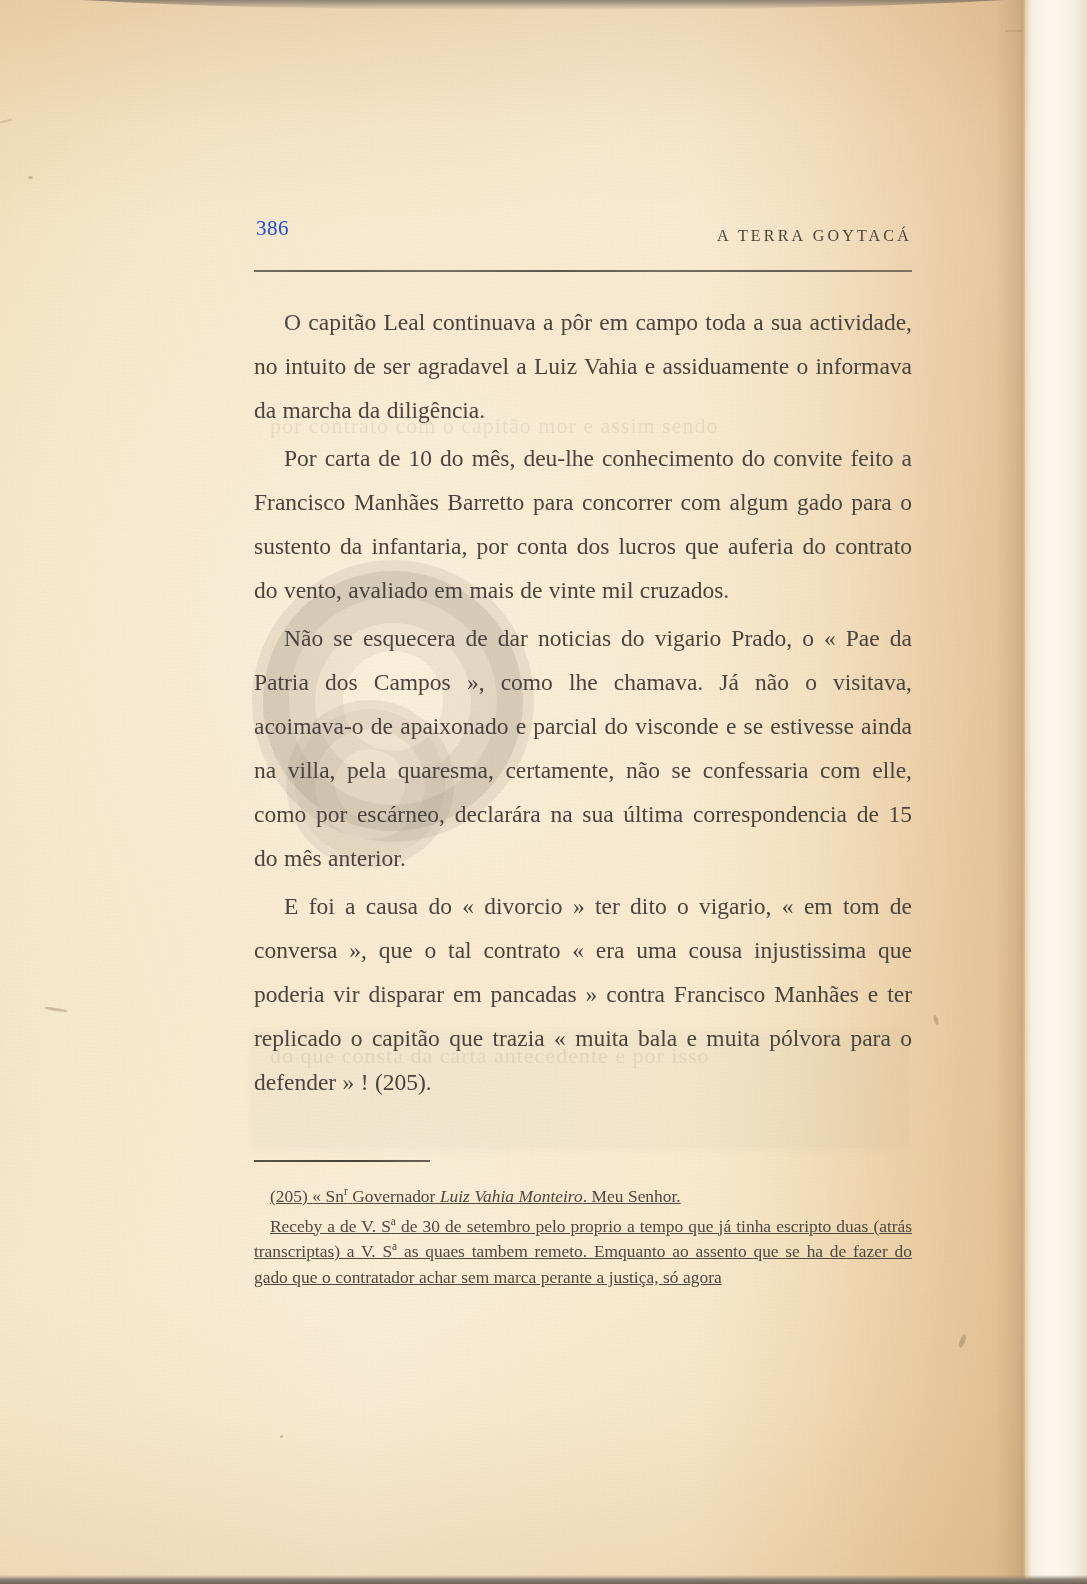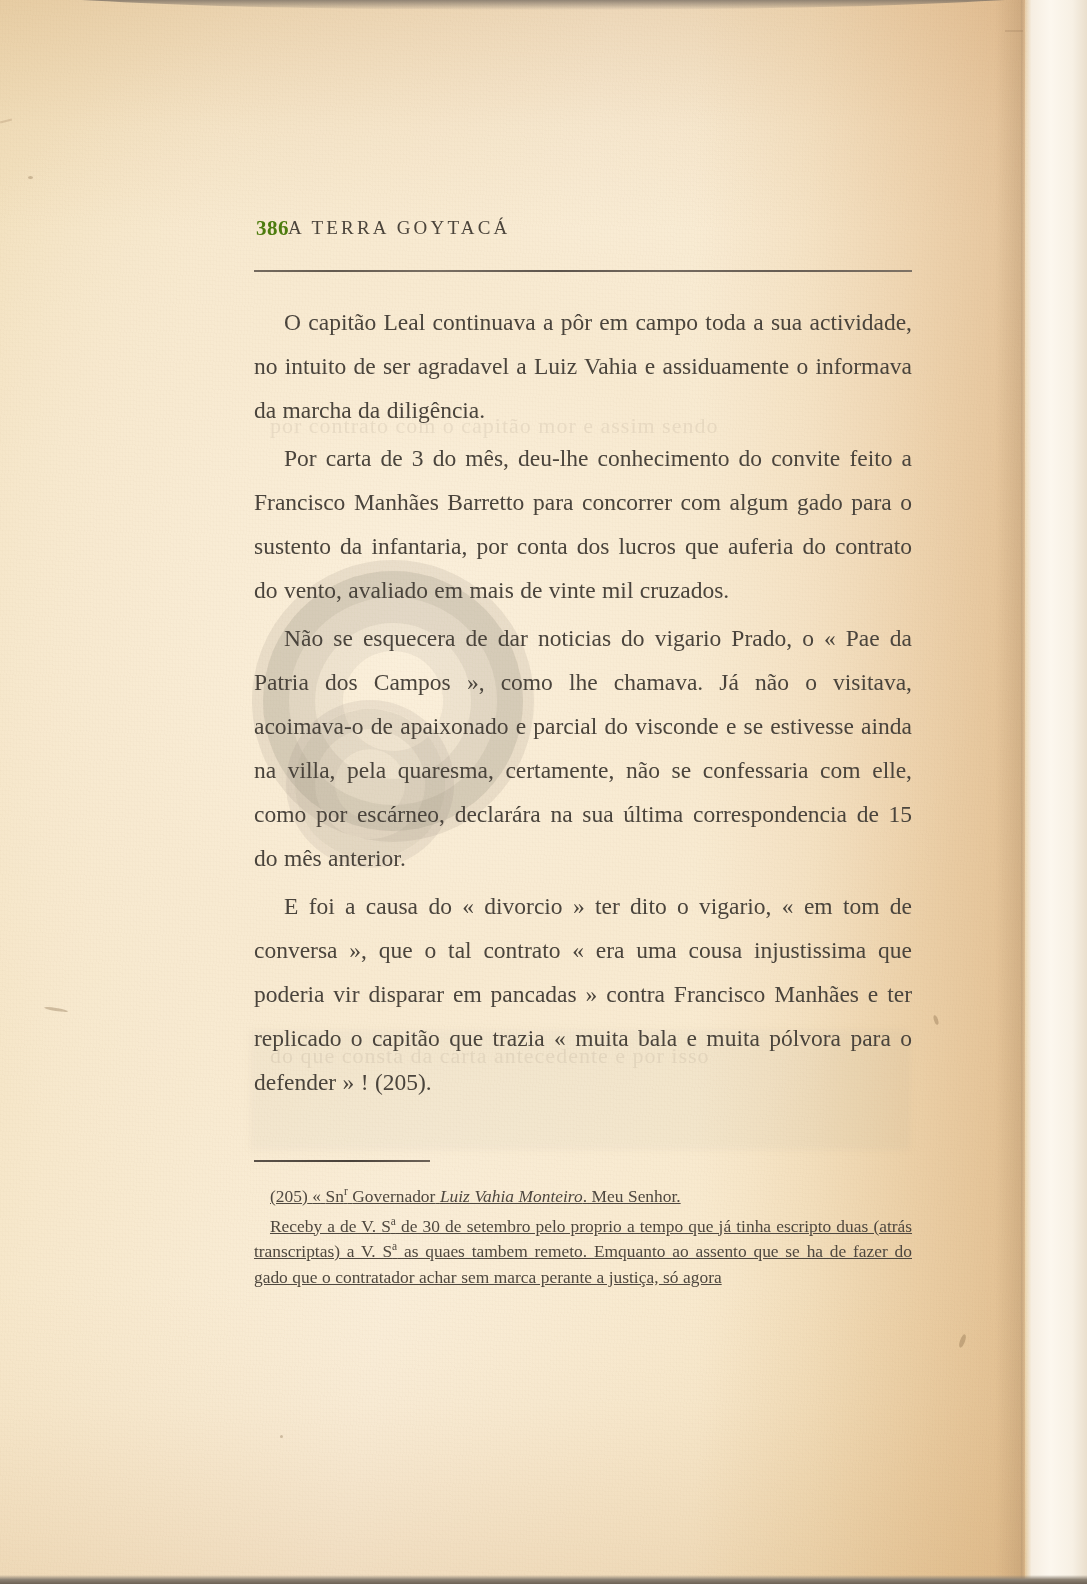--- a/index.html
+++ b/index.html
@@ -170,30 +170,29 @@
   .running-head {
     position: relative;
     height: 46px;
     margin-top: 216px;
   }
   .folio {
     position: absolute;
     left: 2px;
     top: 0;
     font-size: 21px;
-    color: #4d7c0f;
+    color: #1d4ed8;
     letter-spacing: 0.5px;
-    font-weight: bold;
   }
   .book-title {
     position: absolute;
     left: 0; right: 0;
-    top: 1px;
-    text-align: left;
-    font-size: 19px;
+    top: 11px;
+    text-align: right;
+    font-size: 16px;
     color: #4b443b;
     letter-spacing: 3.2px;
     padding-left: 34px;
   }
   .head-rule {
     position: relative;
     height: 2px;
     margin-top: 8px;
     background: linear-gradient(90deg,
       #6a6055 0%, #574e44 12%, #6f655a 28%, #4f4740 46%,
@@ -297,21 +296,21 @@
   <div class="content">
 
     <div class="running-head">
       <div class="folio">386</div>
       <div class="book-title">A TERRA GOYTACÁ</div>
     </div>
     <div class="head-rule"></div>
 
     <div class="body-text">
       <p class="para">O capitão Leal continuava a pôr em campo toda a sua actividade, no intuito de ser agradavel a Luiz Vahia e assiduamente o informava da marcha da diligência.</p>
-      <p class="para">Por carta de 3 do mês, deu-lhe conhecimento do convite feito a Francisco Manhães Barretto para concorrer com algum gado para o sustento da infantaria, por conta dos lucros que auferia do contrato do vento, avaliado em mais de vinte mil cruzados.</p>
+      <p class="para">Por carta de 10 do mês, deu-lhe conhecimento do convite feito a Francisco Manhães Barretto para concorrer com algum gado para o sustento da infantaria, por conta dos lucros que auferia do contrato do vento, avaliado em mais de vinte mil cruzados.</p>
       <p class="para">Não se esquecera de dar noticias do vigario Prado, o « Pae da Patria dos Campos », como lhe chamava. Já não o visitava, acoimava-o de apaixonado e parcial do visconde e se estivesse ainda na villa, pela quaresma, certamente, não se confessaria com elle, como por escárneo, declarára na sua última correspondencia de 15 do mês anterior.</p>
       <p class="para">E foi a causa do « divorcio » ter dito o vigario, « em tom de conversa », que o tal contrato « era uma cousa injustissima que poderia vir disparar em pancadas » contra Francisco Manhães e ter replicado o capitão que trazia « muita bala e muita pólvora para o defender » ! (205).</p>
     </div>
 
     <div class="footnote-rule"></div>
 
     <div class="footnote">
       <p class="fn-first">
         <span>(205)</span><span>&nbsp;</span><span>«</span><span>&nbsp;</span><span>Sn</span><sup class="sup">r</sup><span>&nbsp;</span><span>Governador</span><span>&nbsp;</span><span class="it">Luiz Vahia Monteiro</span><span>. Meu Senhor.</span>
       </p>

